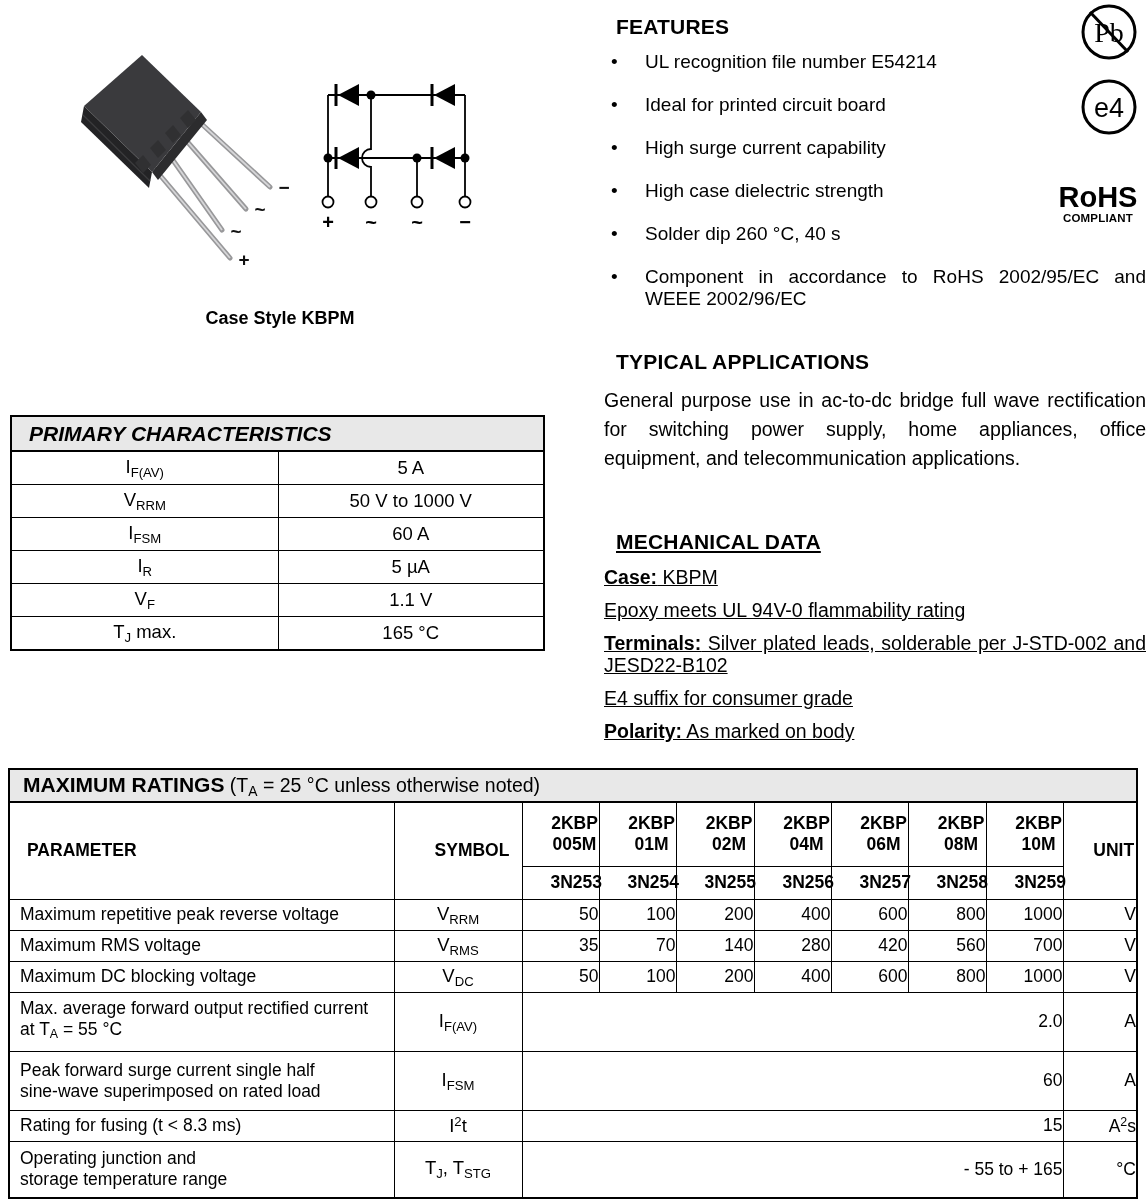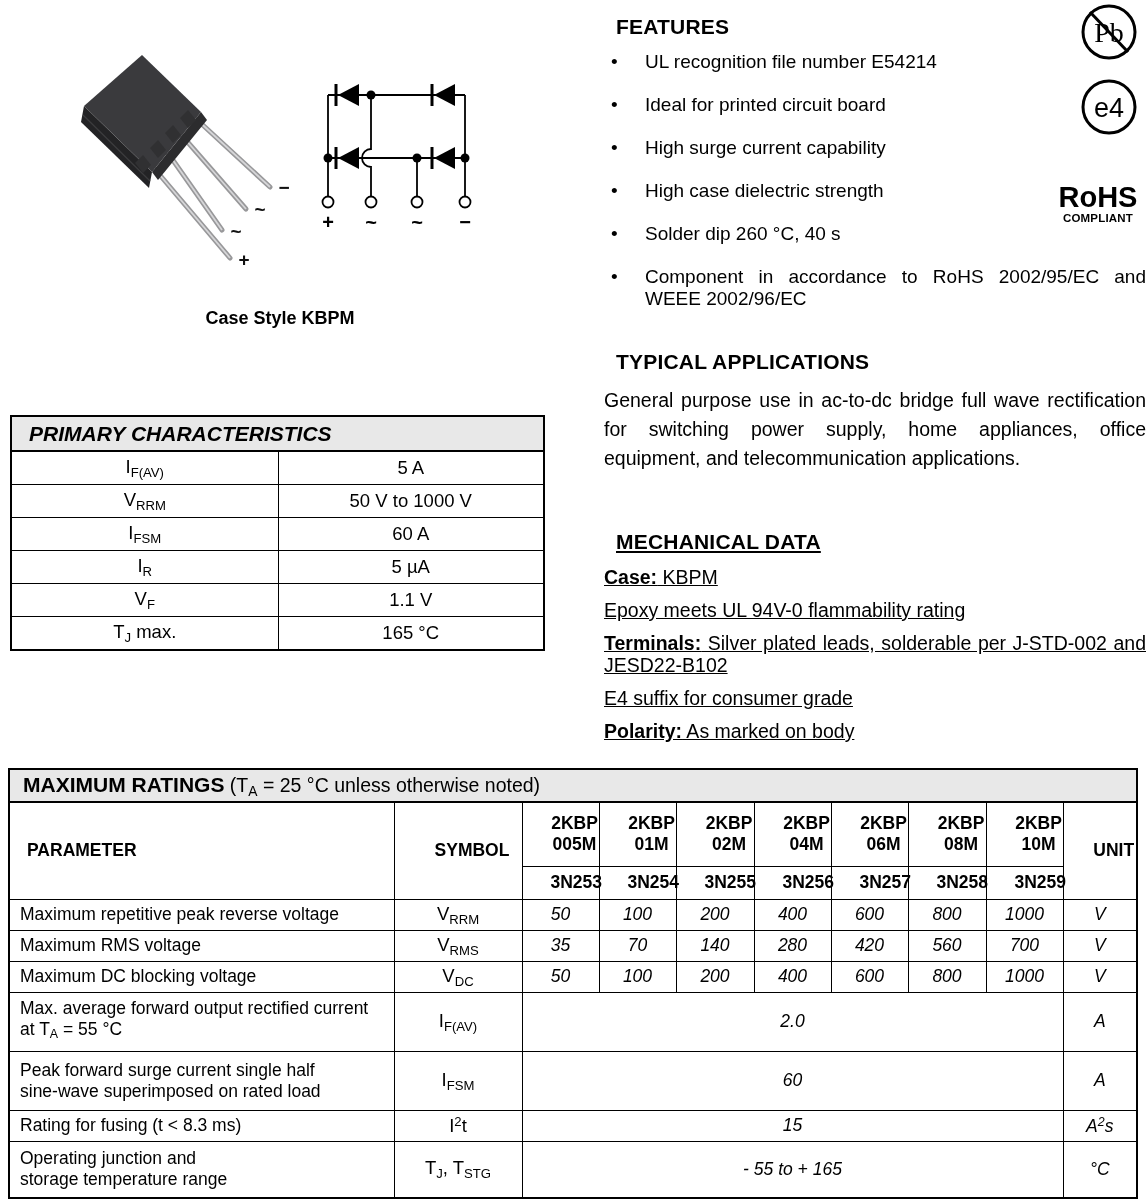--- a/index.html
+++ b/index.html
@@ -48,21 +48,21 @@
   .mr{position:absolute;left:8px;top:768px;width:1130px;}
   .mr-title{box-sizing:border-box;height:33px;background:#e8e8e8;border:2px solid #000;border-bottom:none;
             padding:3px 0 0 13px;font-size:19.5px;}
   .mr-title .t{font-size:21px;font-weight:bold;}
   .mr table{width:100%;border-collapse:collapse;table-layout:fixed;border:2px solid #000;}
   .mr th,.mr td{border:1.5px solid #000;padding:0;font-size:17.5px;}
   .mr th{font-weight:bold;white-space:pre-line;line-height:21px;text-align:center;padding-left:28px;}
   .mr th.h-param{text-align:left;padding-left:17px;}
   .mr td.c-param{text-align:left;padding-left:10px;white-space:pre-line;line-height:21px;}
   .mr td.c-sym{text-align:center;font-size:18.5px;}
-  .mr td.c-val,.mr td.c-unit{text-align:center;font-style:italic;}
+  .mr td.c-val,.mr td.c-unit{text-align:right;}
 
   .sub{font-size:71%;vertical-align:-0.28em;}
   .sup{font-size:71%;vertical-align:0.45em;}
 </style>
 </head>
 <body>
 
 <div class="page">
 
   <svg class="figure-svg" width="600" height="310" viewBox="0 0 600 310">

